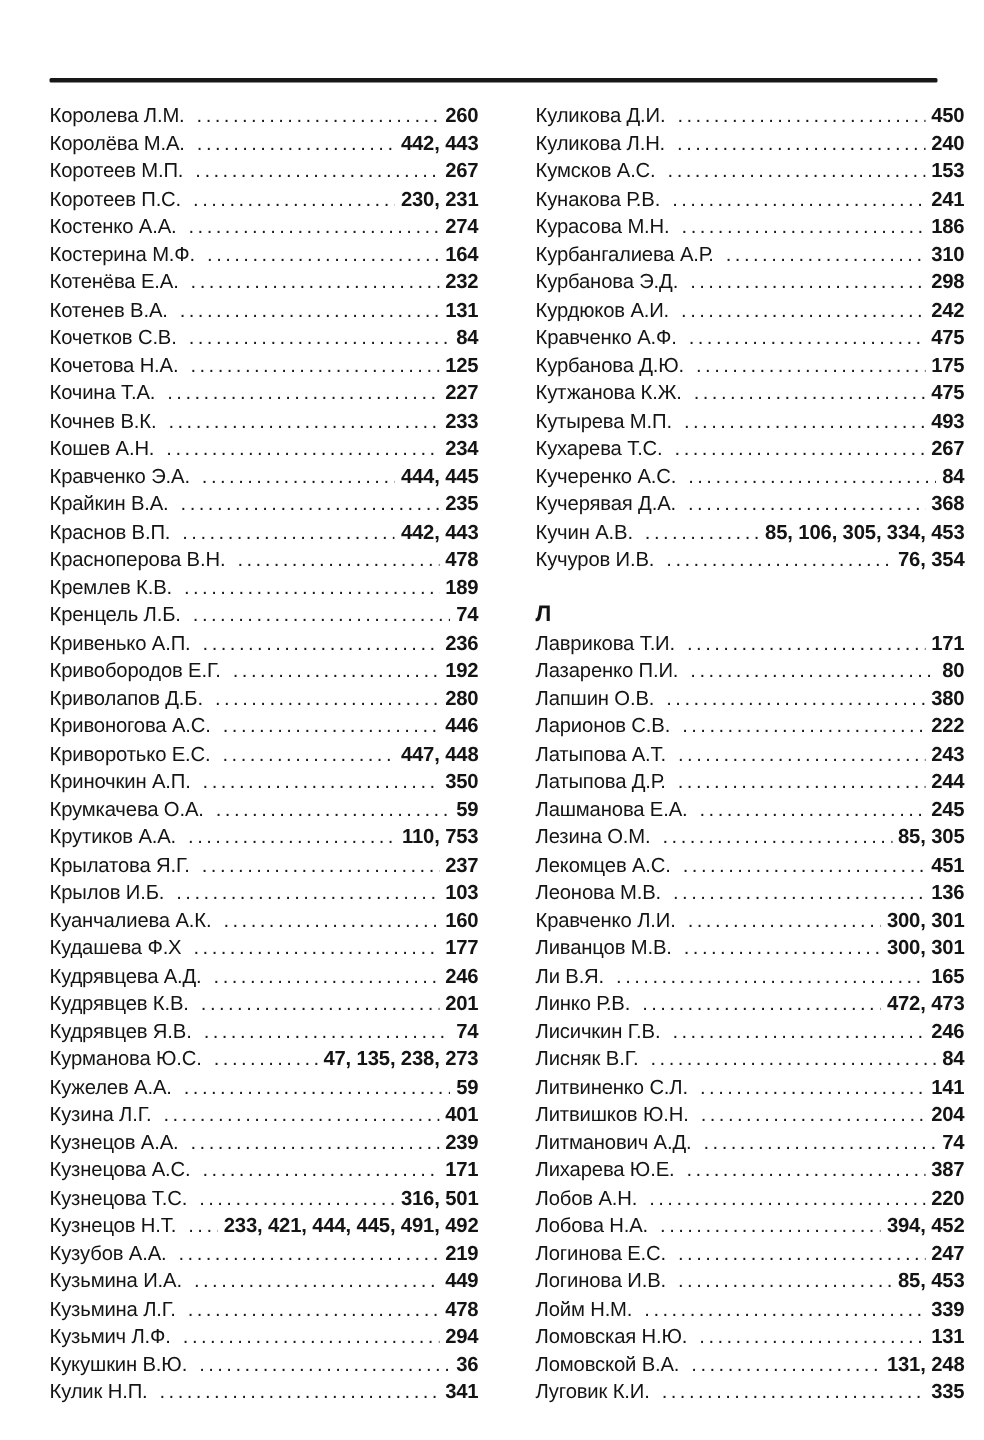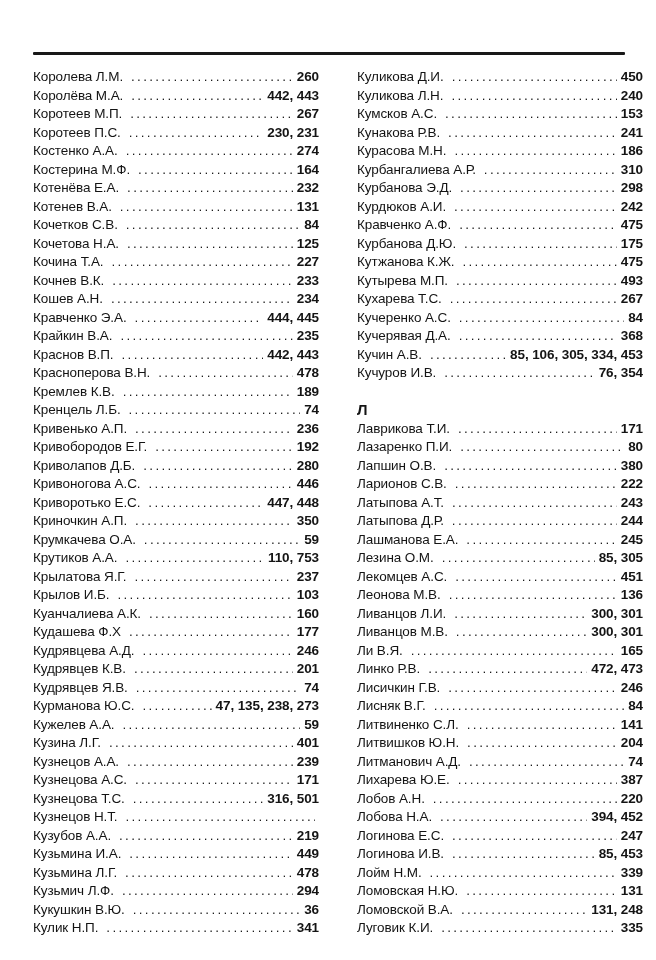--- a/index.html
+++ b/index.html
@@ -301,20 +301,21 @@
           <span class="entry-pages">171</span>
         </div>
         <div class="row">
           <span class="entry-name">Кузнецова Т.С.</span>
           <span class="dot-leader">......................................................................</span>
           <span class="entry-pages">316, 501</span>
         </div>
         <div class="row">
           <span class="entry-name">Кузнецов Н.Т.</span>
           <span class="dot-leader">......................................................................</span>
+          <span class="entry-pages">233, 421, 444, 445, 491, 492</span>
         </div>
         <div class="row">
           <span class="entry-name">Кузубов А.А.</span>
           <span class="dot-leader">......................................................................</span>
           <span class="entry-pages">219</span>
         </div>
         <div class="row">
           <span class="entry-name">Кузьмина И.А.</span>
           <span class="dot-leader">......................................................................</span>
           <span class="entry-pages">449</span>
@@ -473,21 +474,21 @@
           <span class="entry-name">Лекомцев А.С.</span>
           <span class="dot-leader">......................................................................</span>
           <span class="entry-pages">451</span>
         </div>
         <div class="row">
           <span class="entry-name">Леонова М.В.</span>
           <span class="dot-leader">......................................................................</span>
           <span class="entry-pages">136</span>
         </div>
         <div class="row">
-          <span class="entry-name">Ливанцов Л.И.</span>
+          <span class="entry-name">Кравченко Л.И.</span>
           <span class="dot-leader">......................................................................</span>
           <span class="entry-pages">300, 301</span>
         </div>
         <div class="row">
           <span class="entry-name">Ливанцов М.В.</span>
           <span class="dot-leader">......................................................................</span>
           <span class="entry-pages">300, 301</span>
         </div>
         <div class="row">
           <span class="entry-name">Ли В.Я.</span>

